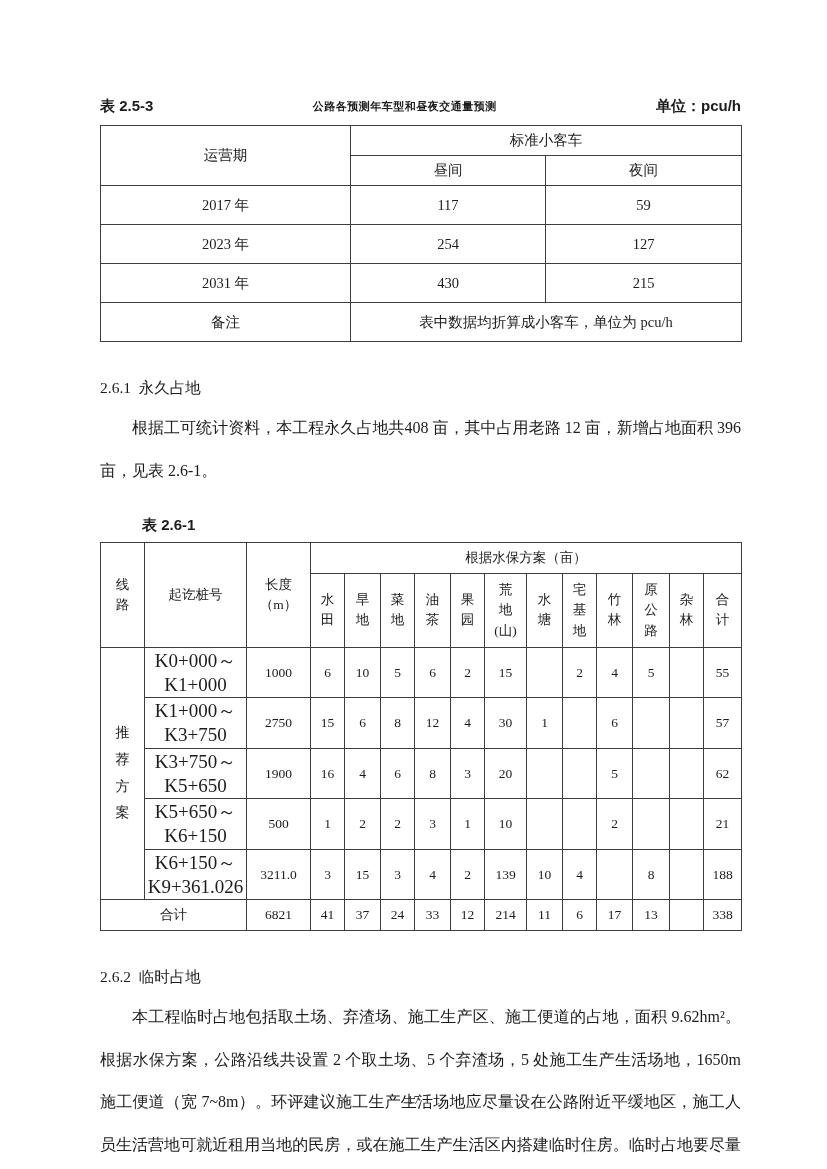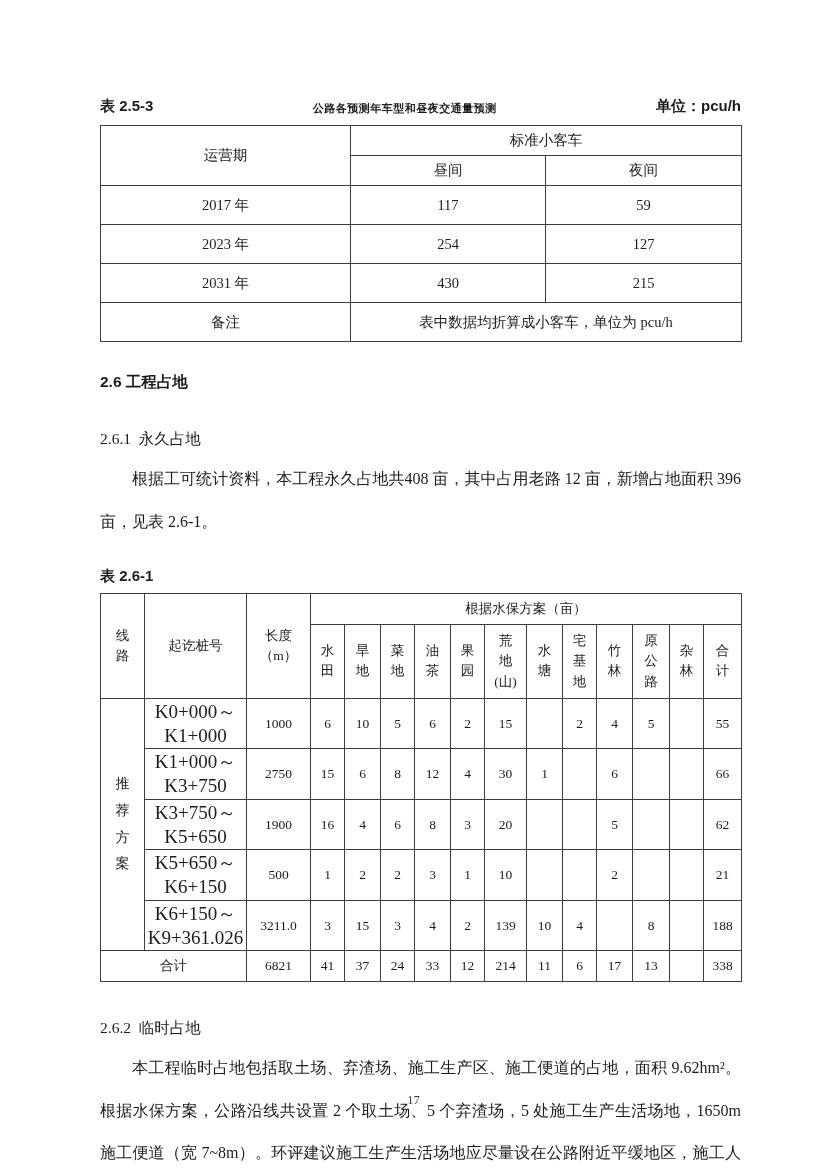--- a/index.html
+++ b/index.html
@@ -9,29 +9,29 @@
     margin: 0 auto;
     background: #ffffff;
     font-family: "Liberation Serif", "DejaVu Serif", serif;
     color: #1c1c1c;
     overflow: hidden;
   }
   .content { position: absolute; left: 100px; top: 0; width: 641px; }
 
   
   .cap {
-    display: flex; align-items: flex-end;
+    display: flex; align-items: center;
     font-family: "Liberation Sans", "DejaVu Sans", sans-serif;
     font-weight: bold; font-size: 15px;
   }
   .cap .cap-label { flex: 0 0 auto; }
   .cap .cap-title { flex: 1 1 auto; text-align: center; font-size: 11px; letter-spacing: 0.5px; }
   .cap .cap-unit  { flex: 0 0 auto; }
   .cap253 { margin-top: 97px; }
-  .cap261 { margin-top: 24px; }
+  .cap261 { margin-top: 24px; margin-left: 42px; }
   .cap261 .cap-title { margin-right: 120px; }
 
   
   table { border-collapse: collapse; width: 641px; table-layout: fixed; }
   td {
     border: 1px solid #3d3d3d;
     text-align: center; vertical-align: middle;
     font-size: 14.5px; padding: 2px 1px;
     overflow: hidden;
   }
@@ -110,21 +110,20 @@
         <td>430</td>
         <td>215</td>
       </tr>
       <tr class="drow">
         <td>备注</td>
         <td colspan="2">表中数据均折算成小客车，单位为 pcu/h</td>
       </tr>
     </tbody>
       </table>
 
-    <div class="h-bold">2.6 工程占地</div>
     <div class="h-sub">2.6.1  永久占地</div>
     <div class="para">根据工可统计资料，本工程永久占地共408 亩，其中占用老路 12 亩，新增占地面积 396 亩，见表 2.6-1。</div>
 
     <div class="cap cap261">
       <span class="cap-label">表 2.6-1</span>
     </div>
 
     <table class="t261">
       <colgroup>
         <col style="width:44px">
@@ -210,21 +209,21 @@
         <td>6</td>
         <td>8</td>
         <td>12</td>
         <td>4</td>
         <td>30</td>
         <td>1</td>
         <td></td>
         <td>6</td>
         <td></td>
         <td></td>
-        <td>66</td>
+        <td>57</td>
       </tr>
       <tr class="drow">
         <td class="stake">K3+750～
 K5+650</td>
         <td>1900</td>
         <td>16</td>
         <td>4</td>
         <td>6</td>
         <td>8</td>
         <td>3</td>

